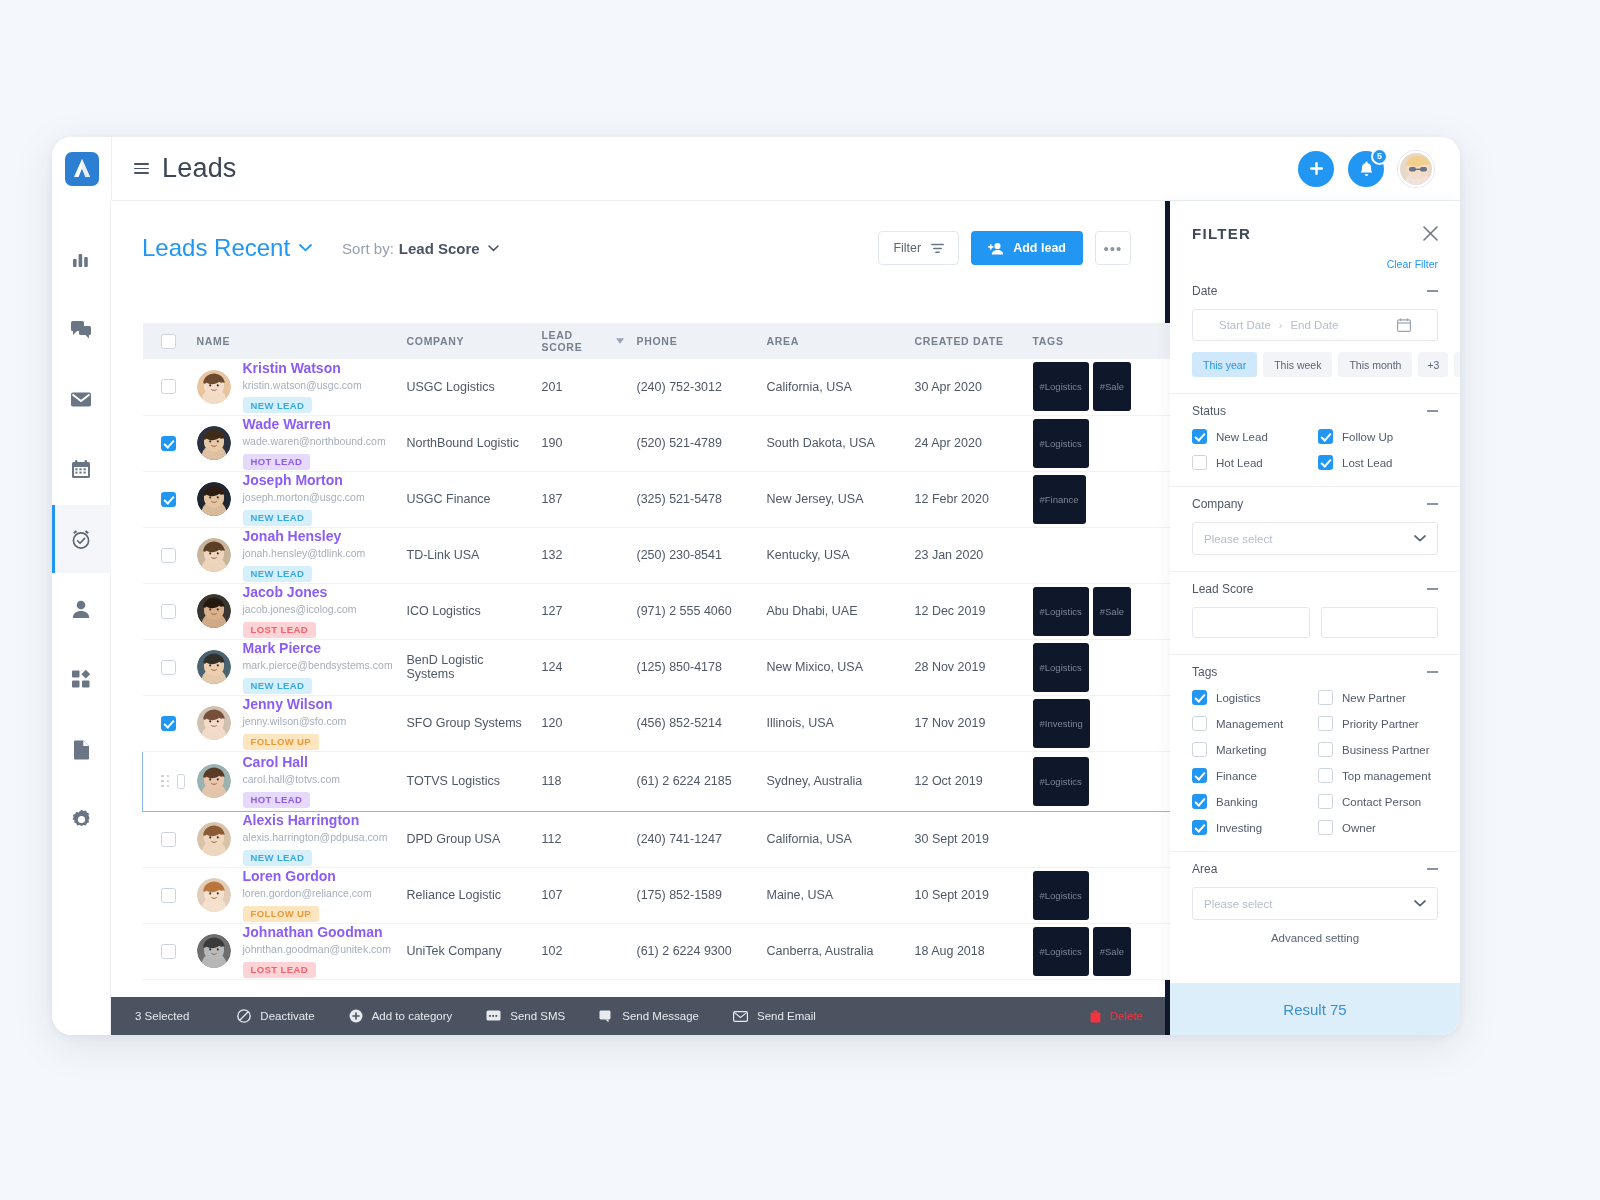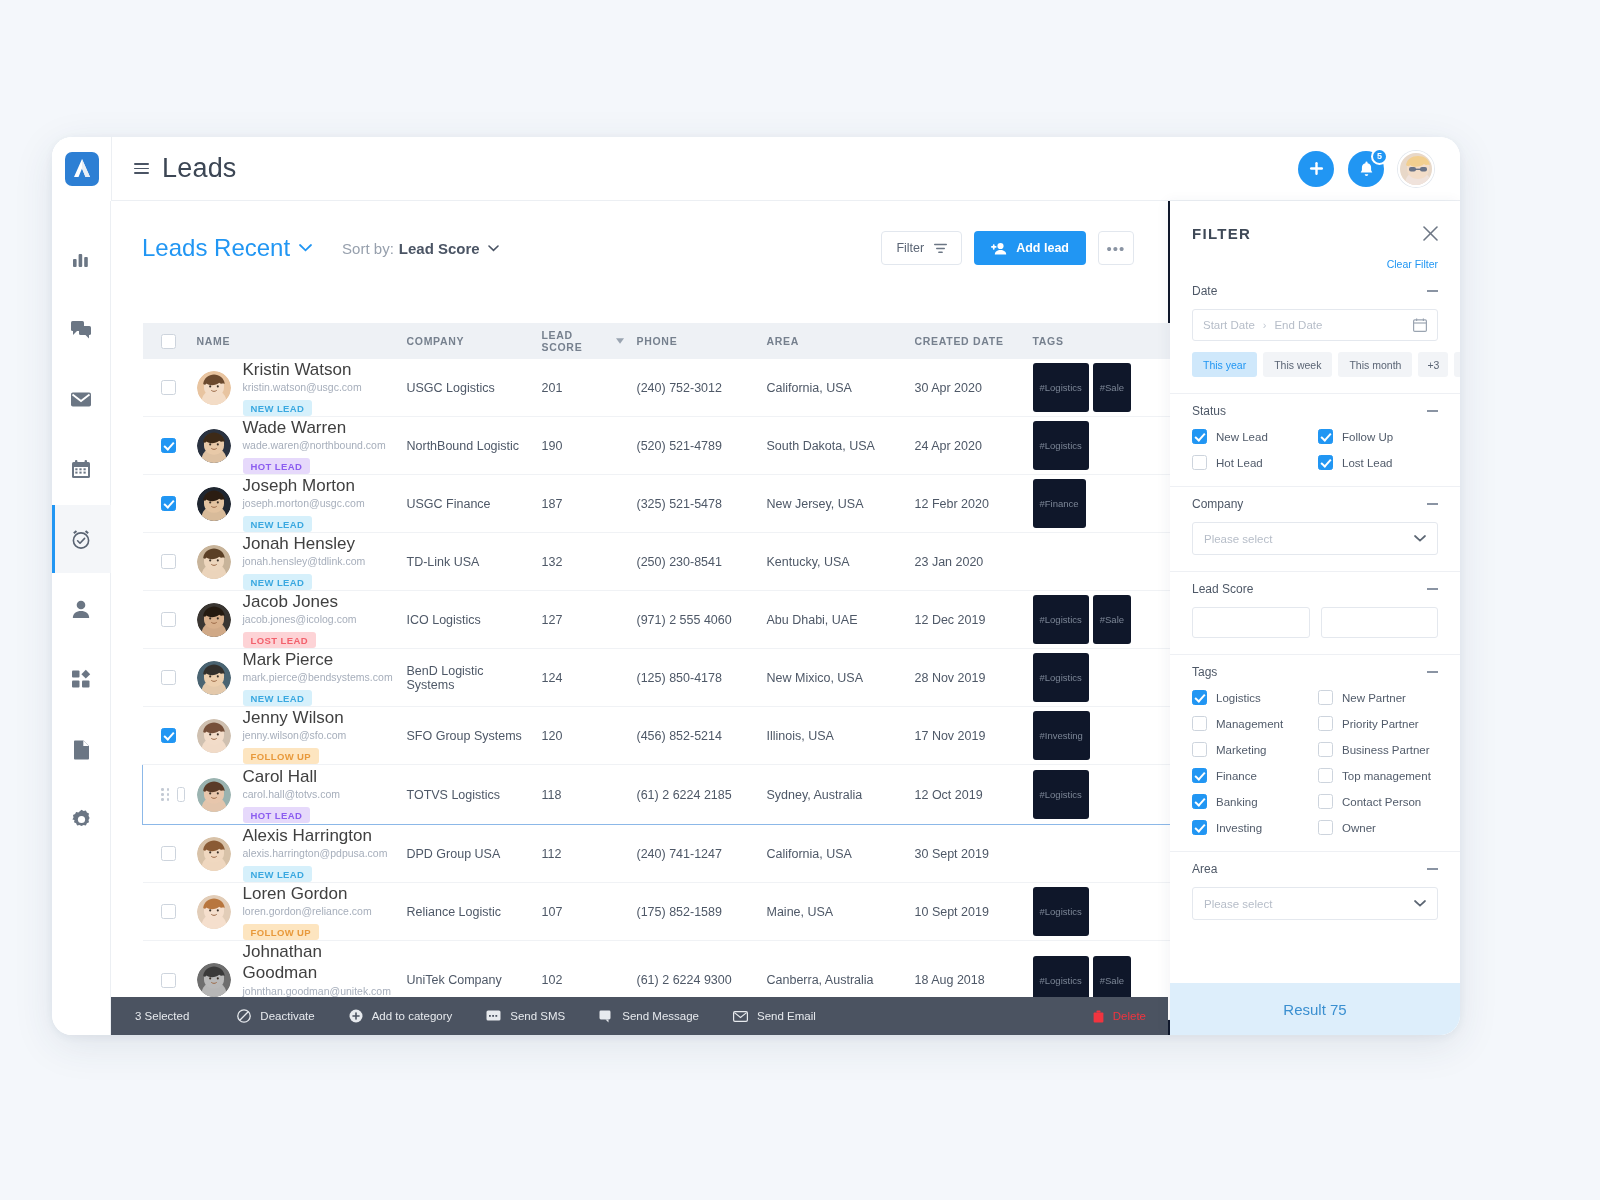--- a/index.html
+++ b/index.html
@@ -77,21 +77,21 @@
     content:""; position:absolute; left:0; top:0; bottom:0; width:3px; background:#2196f3;
   }
   .side-item svg { fill:#6b7684; }
   .side-item.active svg { fill:#5a6473; }
   
   .content {
     flex:1; min-width:0;
     background:#fff;
     display:flex; flex-direction:column;
     position:relative;
-    border-right:2px solid #0f172a;
+    border-right:5px solid #0f172a;
   }
   .content-inner { padding: 30px 34px 0 31px; flex:1; display:flex; flex-direction:column; min-height:0; }
   .list-head { display:flex; align-items:center; gap:30px; margin-bottom:26px; }
   .list-title { font-size:24px; color:#2196f3; font-weight:400; cursor:pointer; display:flex; align-items:center; gap:9px; }
   .sortby { font-size:15px; color:#97a0ad; display:flex; align-items:center; gap:5px; }
   .sortby b { color:#4a5464; font-weight:600; }
   .sortby .chev { margin-left:3px; cursor:pointer; }
   .chev-svg { display:block; }
   .toolbar-right { margin-left:auto; display:flex; align-items:center; gap:12px; }
   .btn-filter {
@@ -133,21 +133,21 @@
     width:15px; height:15px; border:1.5px solid #cdd4dd; border-radius:2.5px;
     background:#fff; cursor:pointer; display:inline-block; vertical-align:middle; position:relative;
   }
   .cb.checked { background:#2196f3; border-color:#2196f3; }
   .cb.checked::after {
     content:""; position:absolute; left:4px; top:1px; width:4px; height:8px;
     border:solid #fff; border-width:0 2px 2px 0; transform:rotate(42deg);
   }
   .name-cell { display:flex; align-items:center; gap:12px; }
   .avatar { width:34px; height:34px; border-radius:50%; flex:0 0 34px; overflow:hidden; }
-  .nm { font-size:17px; color:#404040; line-height:1.25; }
+  .nm { font-size:14px; color:#8b5cf6; line-height:1.25;font-weight:bold; }
   .em { font-size:10.5px; color:#a6aebb; line-height:1.5; }
   .tagpill {
     display:inline-block; margin-top:4px; padding:2.5px 8px; border-radius:3px;
     font-size:9.5px; letter-spacing:.4px; font-weight:600;
   }
   .t-new    { background:#d6f0fb; color:#3aa8e0; }
   .t-hot    { background:#e6d9fb; color:#8b5cf0; }
   .t-lost   { background:#fdd3d6; color:#f2606c; }
   .t-follow { background:#fde5c0; color:#e8993b; }
   .hashtag {
@@ -193,21 +193,21 @@
   .fp-scroll { flex:1; overflow:hidden; }
   .fp-clear { text-align:right; padding:0 22px 2px 0; }
   .fp-clear a { color:#2196f3; font-size:10.5px; cursor:pointer; text-decoration:none; }
   .fp-sec { padding:10px 22px 16px 22px; border-bottom:1px solid #eef0f4; }
   .fp-sec.nb { border-bottom:none; }
   .fp-sec-head { display:flex; align-items:center; justify-content:space-between; margin-bottom:11px; }
   .fp-sec-title { font-size:12px; color:#4e5867; }
   .fp-minus { width:11px; height:1.5px; background:#8a94a3; display:block; cursor:pointer; }
   .date-input {
     height:32px; border:1px solid #e4e8ee; border-radius:3px;
-    display:flex; align-items:center; padding:0 10px; gap:8px; margin-bottom:11px;
+    display:flex; align-items:center; padding:0 26px; gap:8px; margin-bottom:11px;
   }
   .date-ph { font-size:11.5px; color:#b6bdc8; }
   .date-arrow { color:#c3cad4; font-size:11px; }
   .date-cal { margin-left:auto; color:#9aa4b1; display:flex; }
   .chips { display:flex; gap:6px; }
   .chip {
     height:25px; padding:0 11px; border-radius:3px; background:#f2f4f7;
     font-size:10.5px; color:#5b6575; display:flex; align-items:center;
     cursor:pointer; white-space:nowrap;
   }
@@ -1287,20 +1287,21 @@
             <span class="fp-minus"></span>
           </div>
           <div class="select-box">
             <span class="select-ph">Please select</span>
             <span class="select-chev">
               <svg width="12" height="7" viewBox="0 0 12 7">
                 <path d="M1 1l5 4.6L11 1" fill="none" stroke="#5d6774" stroke-width="1.7" stroke-linecap="round"></path>
               </svg>
             </span>
           </div>
+          <div class="adv-setting">Advanced setting</div>
         </div>
       </div>
 
       <div class="fp-result">Result 75</div>
     </div>
 
   </div>
 </div>
 
 </body></html>

